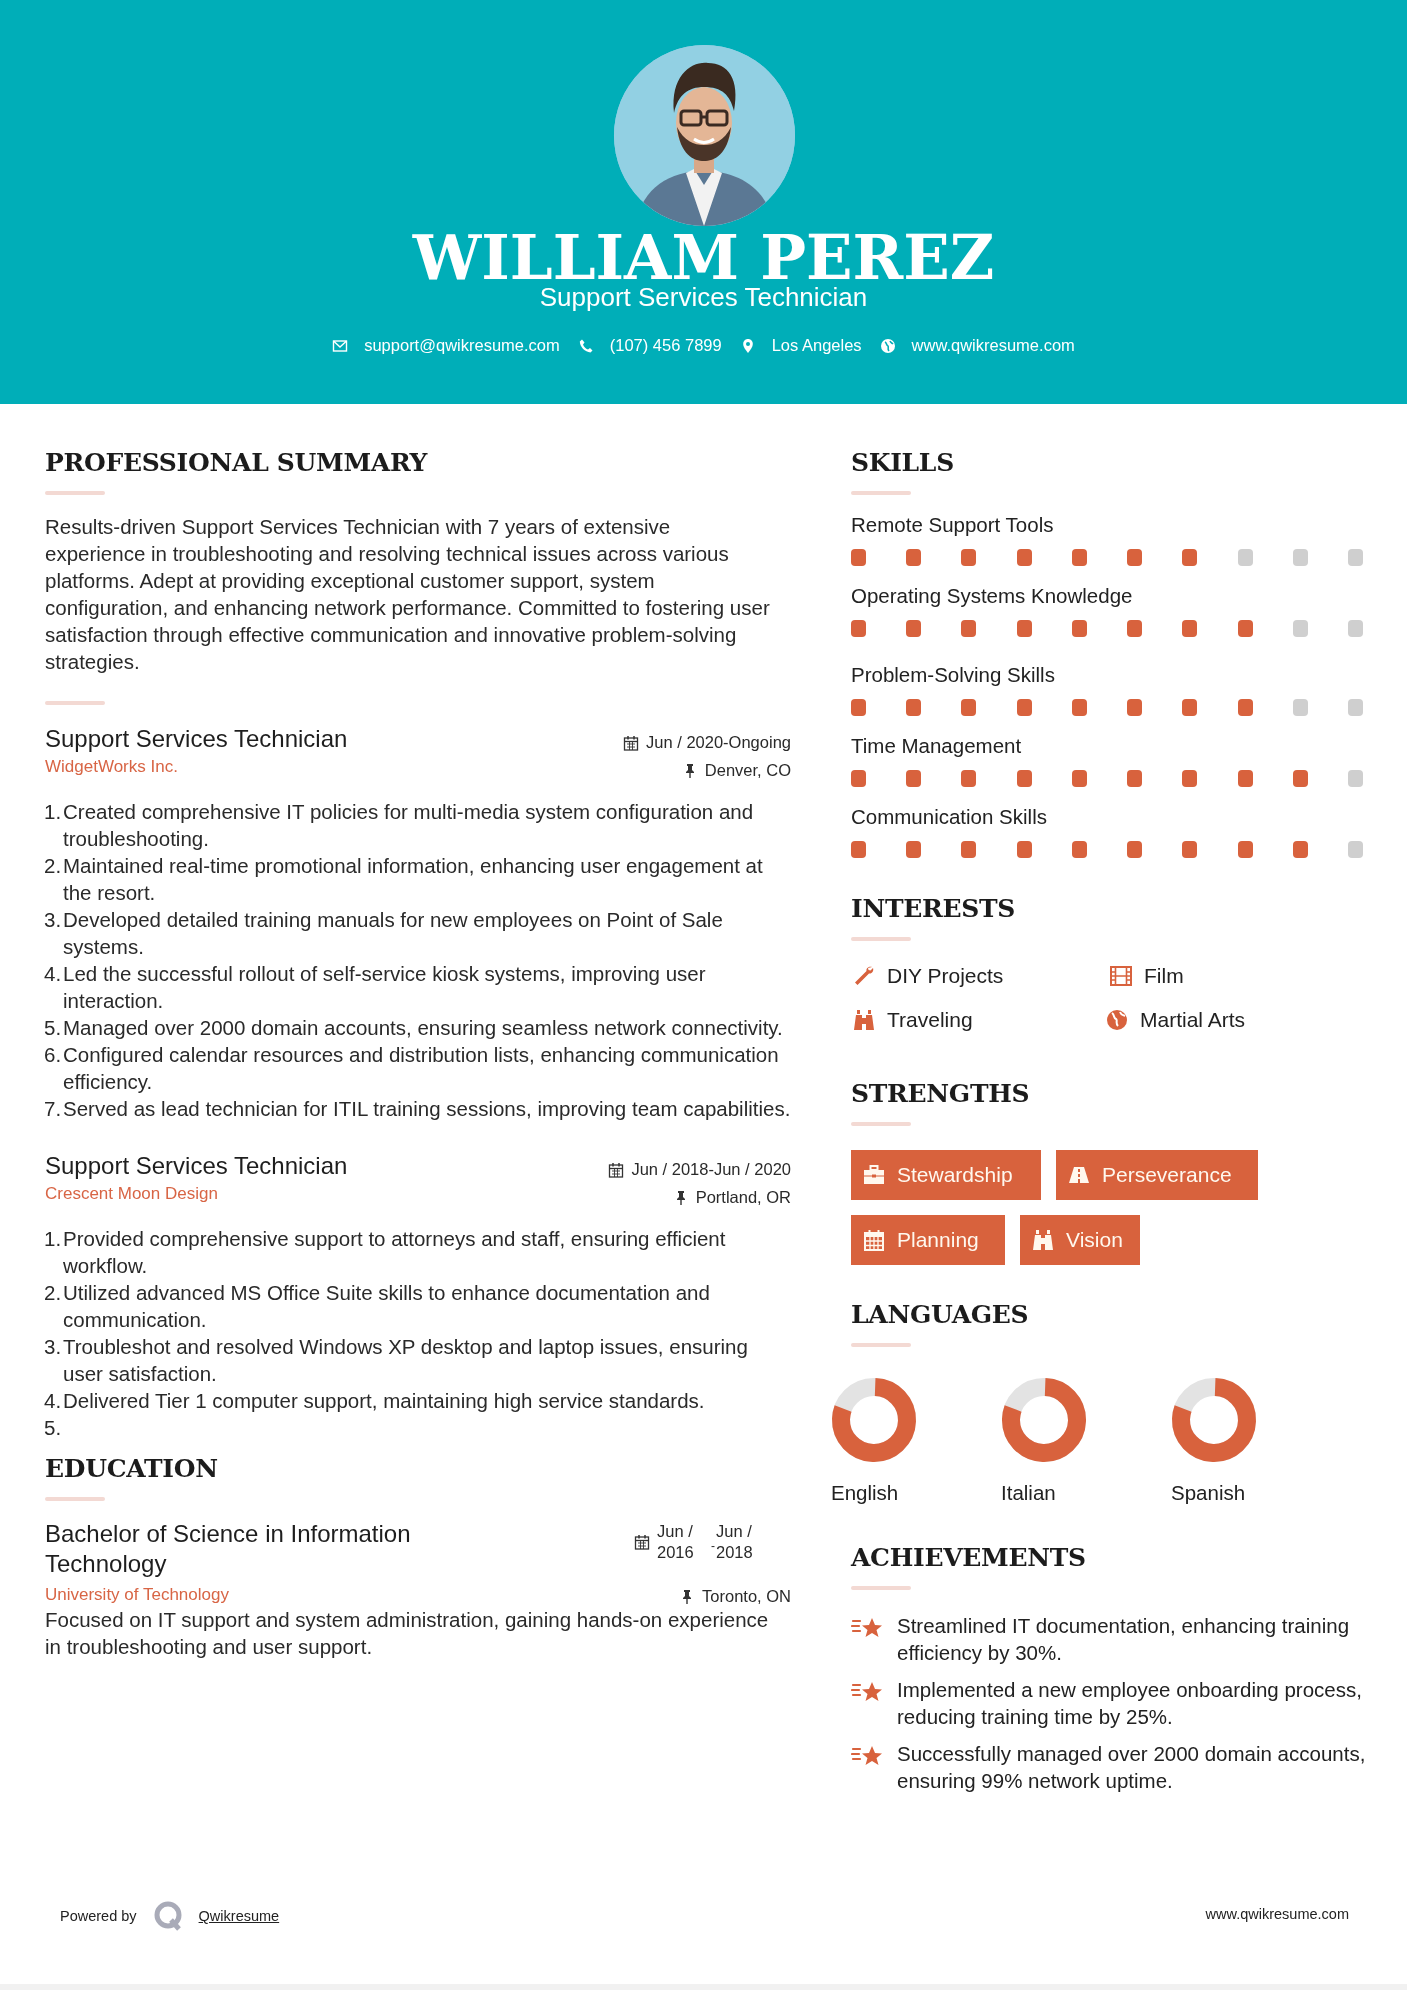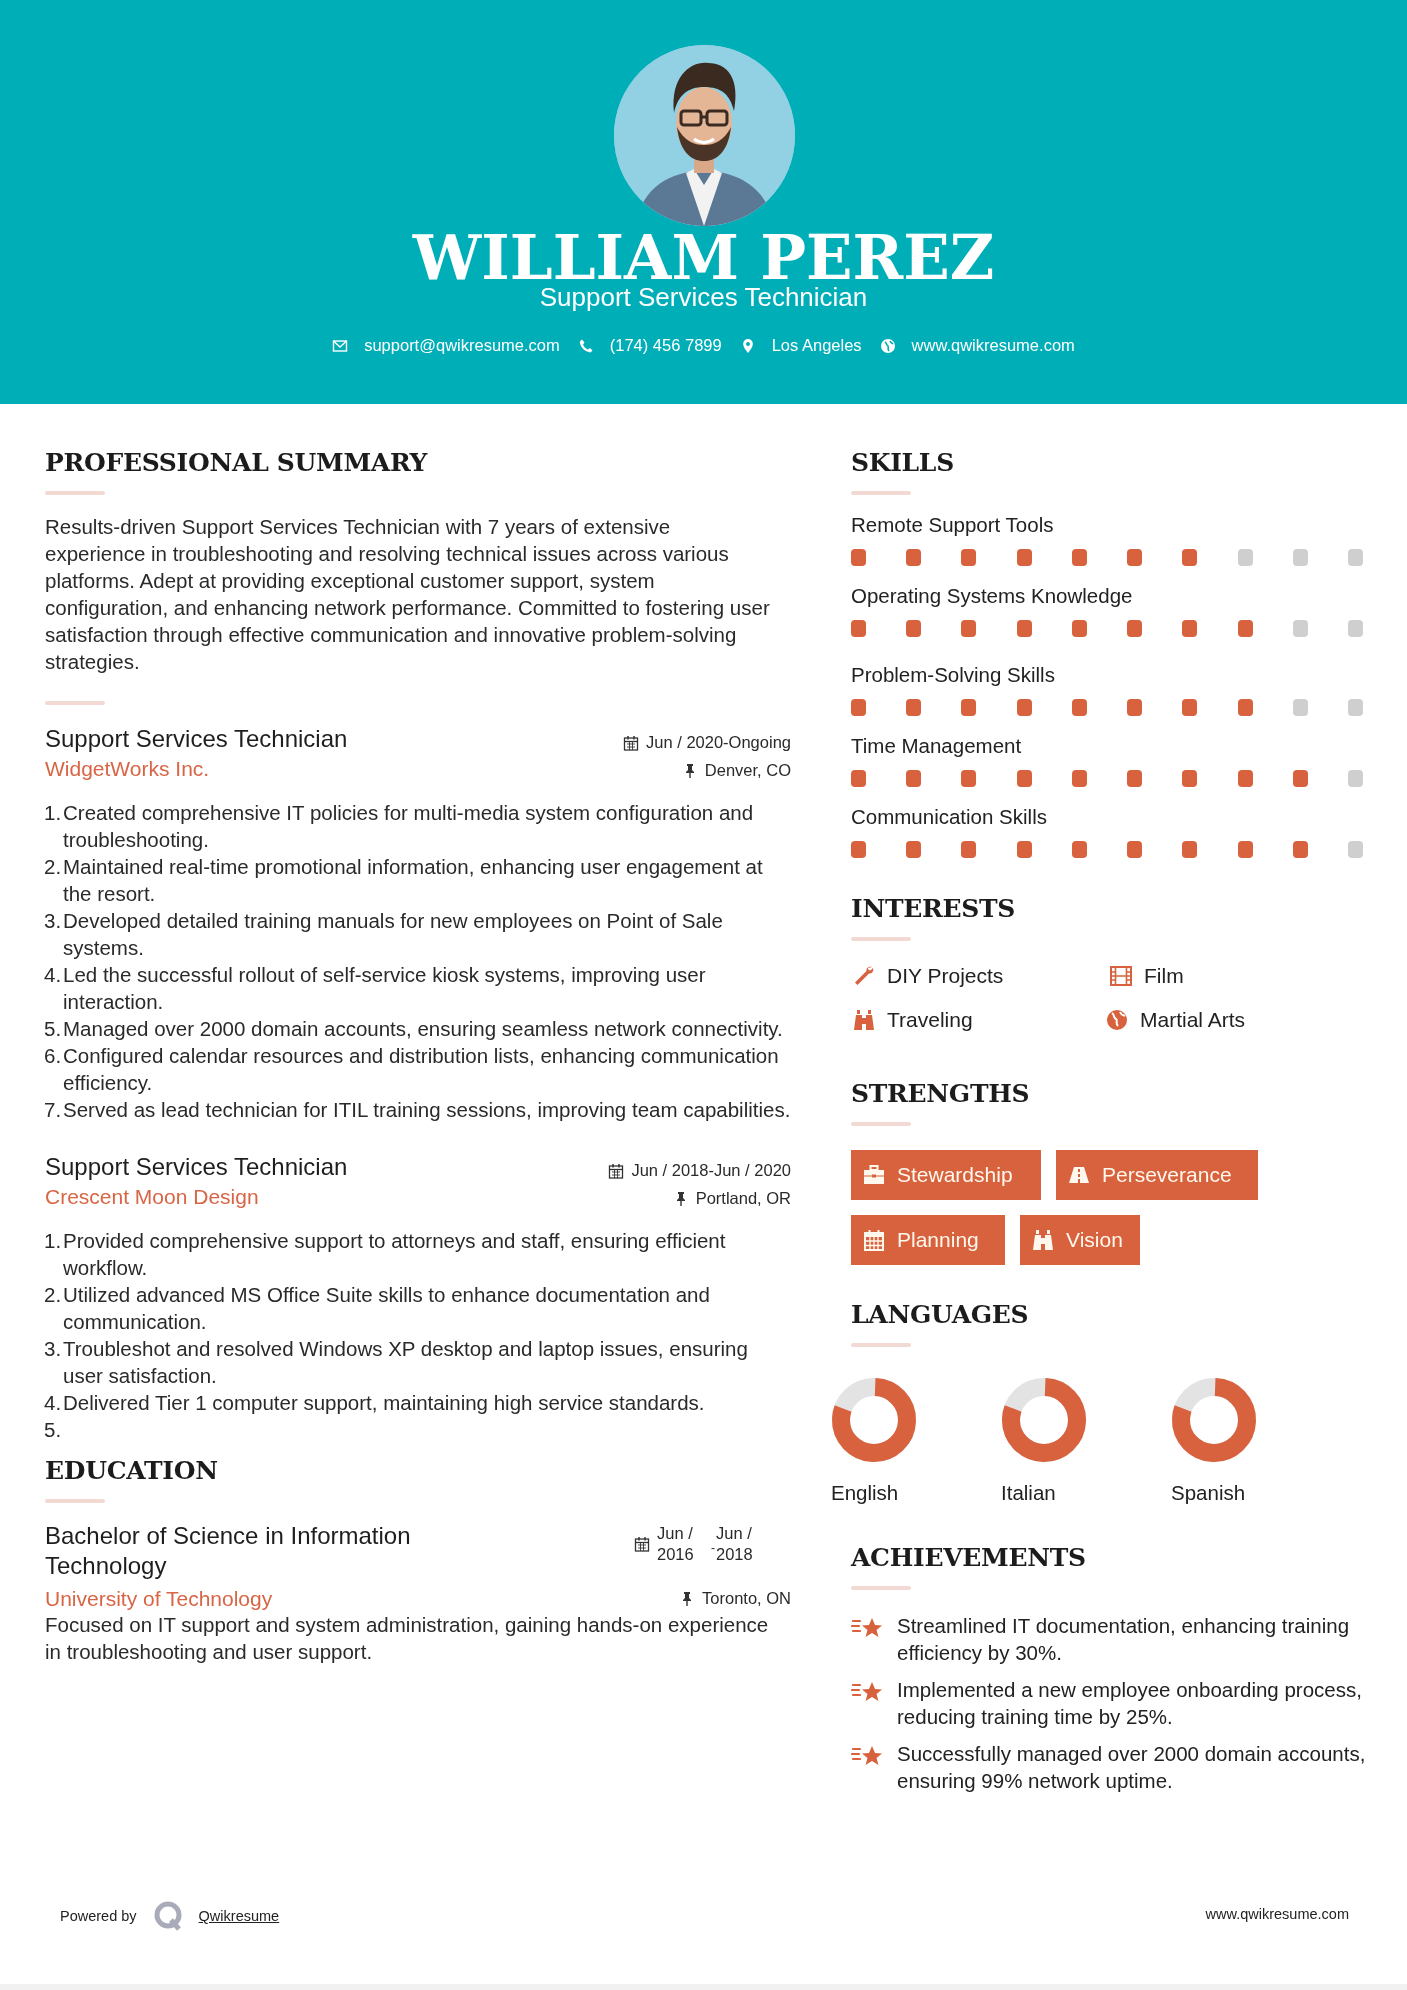--- a/index.html
+++ b/index.html
@@ -23,21 +23,21 @@
   .right { position: absolute; left: 851px; top: 404px; width: 520px; }
 
   .sec-h { font-family: "DejaVu Serif", "Liberation Serif", serif; font-weight: bold; font-size: 25px; color: #1c1c1c; letter-spacing: -0.3px; }
   .sec-bar { width: 60px; height: 4px; background: #f3d9d3; margin-top: 14px; border-radius: 2px; }
 
   .para { font-size: 20.5px; line-height: 27px; color: #2a2a2a; }
 
   .job { position: relative; }
   .job-row { display: flex; justify-content: space-between; align-items: flex-start; }
   .job-title { font-size: 24px; color: #1e1e1e; }
-  .company { font-size: 21px; color: #d86545; }
+  .company { font-size: 17px; color: #d86545; }
   .meta { display: flex; align-items: center; font-size: 16.5px; color: #2a2a2a; white-space: nowrap; }
   .meta .mi { width: 16px; height: 16px; margin-right: 7px; display: inline-flex; }
   .meta .mi svg { width: 16px; height: 16px; }
   ol.duties { list-style: none; margin-top: 12px; }
   ol.duties li { position: relative; padding-left: 18px; font-size: 20.5px; line-height: 27px; color: #2a2a2a; }
   ol.duties li .num { position: absolute; left: -1px; top: 0; }
 
   
   .skill-name { font-size: 20.5px; color: #222; }
   .dots { display: flex; justify-content: space-between; width: 512px; margin-top: 12px; }
@@ -113,21 +113,21 @@
           </svg>
       </span>
       <span>support@qwikresume.com</span>
     </div>
     <div class="ci">
       <span class="ic">
         <svg viewBox="0 0 16 16">
             <path d="M4 1.5 L6.5 4.5 L5 6.5 C6 9 7.5 10.5 10 11.5 L12 10 L14.5 12.5 L12.5 14.5 C7 14 2 9 1.8 3.5 Z" fill="#fff"></path>
           </svg>
       </span>
-      <span>(174) 456 7899</span>
+      <span>(107) 456 7899</span>
     </div>
     <div class="ci">
       <span class="ic">
         <svg viewBox="0 0 16 16">
             <path d="M8 1 C5 1 3.2 3.2 3.2 6 C3.2 9.5 8 15 8 15 C8 15 12.8 9.5 12.8 6 C12.8 3.2 11 1 8 1 Z" fill="#fff"></path>
             <circle cx="8" cy="6" r="2" fill="#00aeb8"></circle>
           </svg>
       </span>
       <span>Los Angeles</span>
     </div>

